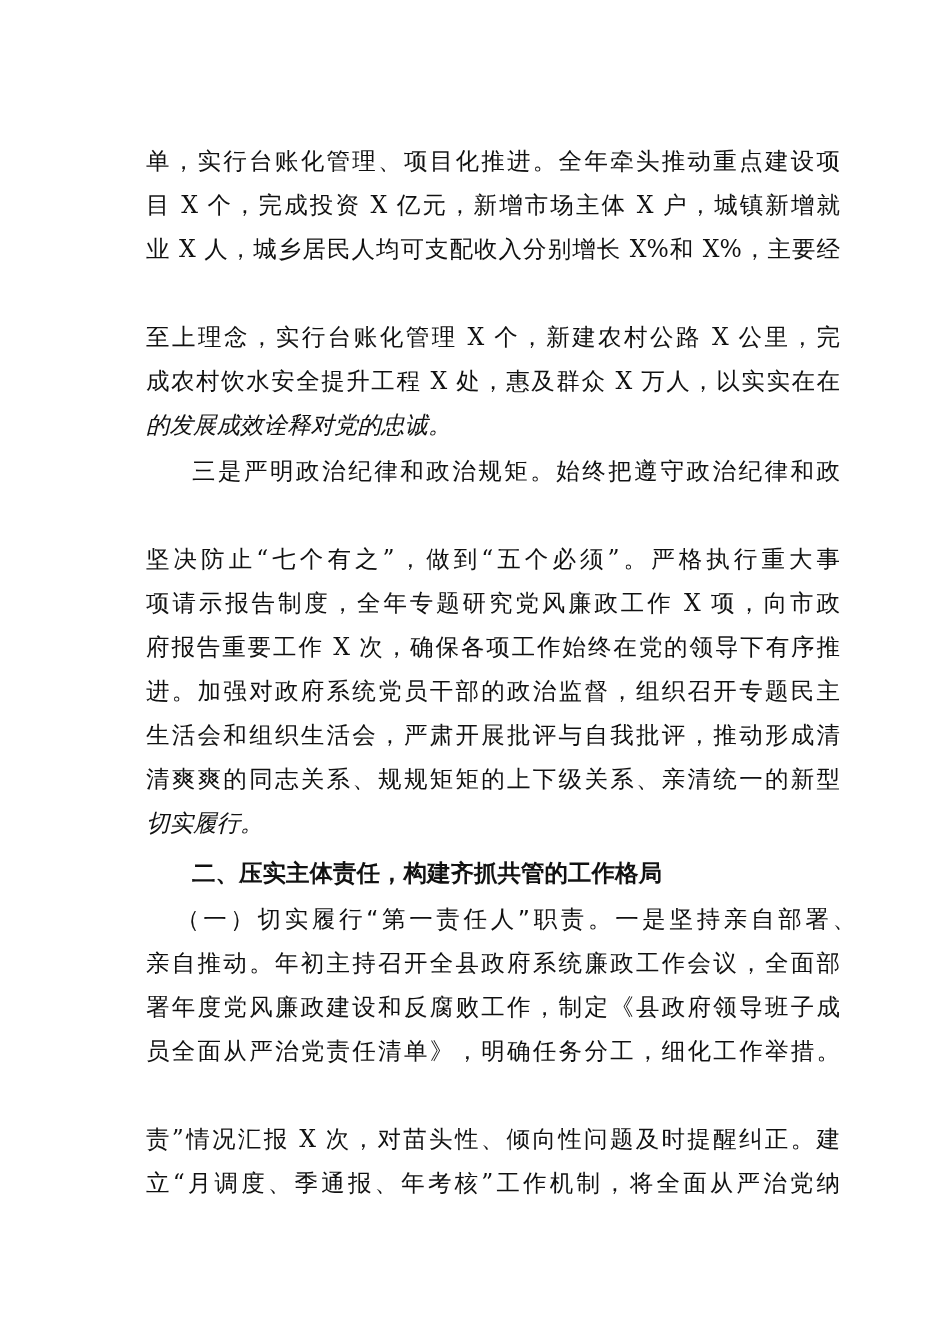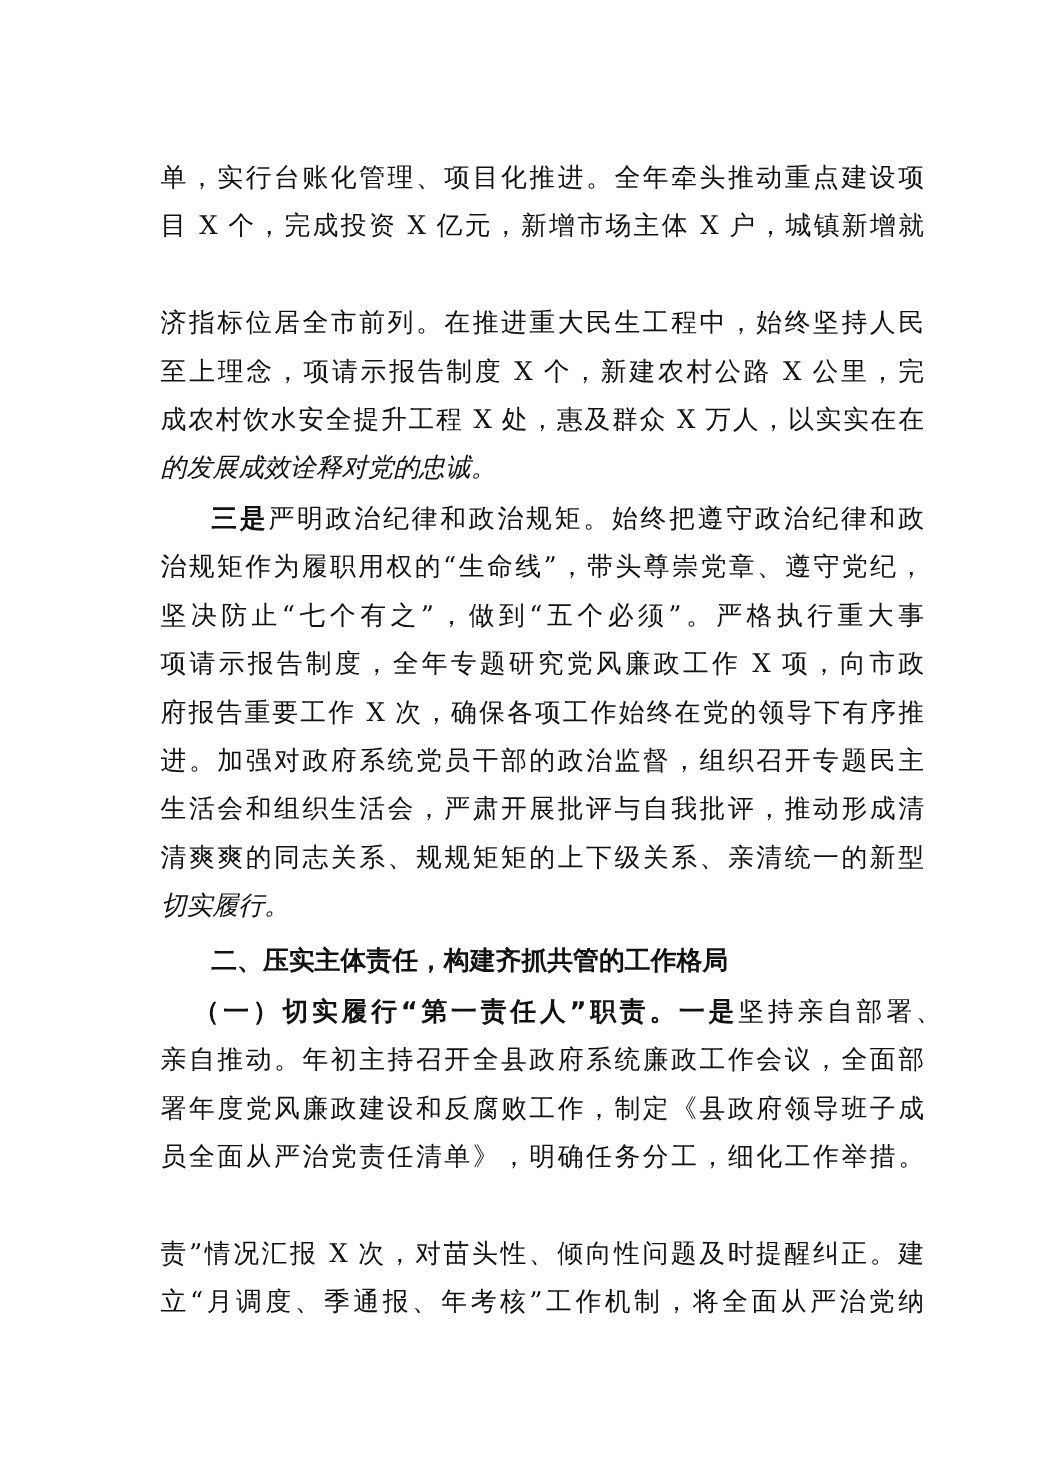--- a/index.html
+++ b/index.html
@@ -3,38 +3,37 @@
   <meta charset="utf-8">
   <style>
     html, body { margin: 0; padding: 0; background: #ffffff; }
     body { width: 950px; height: 1344px; position: relative; overflow: hidden;
            font-family: "DejaVu Serif", "Liberation Serif", serif; color: #111111; }
     .page { position: absolute; left: 16px; top: 0; width: 950px; height: 1344px; background: #ffffff; padding-left: 40px; }
     .line { position: absolute; left: 130px; width: 694px; font-size: 23.5px; line-height: 30px;
             white-space: nowrap; text-align-last: justify; text-align: justify; letter-spacing: 0px; }
     .line.last { text-align-last: left; font-style: italic; }
     .line.indent { left: 176px; width: 648px; }
-    .b { font-weight: bold; font-family: "DejaVu Sans", "Liberation Sans", sans-serif; margin-top: 48px; }
+    .b { font-weight: normal; font-family: "DejaVu Sans", "Liberation Sans", sans-serif; margin-top: 48px; }
     .heading { position: absolute; left: 176px; font-size: 23.5px; line-height: 30px; font-weight: bold;
                font-family: "DejaVu Sans", "Liberation Sans", sans-serif; white-space: nowrap; text-align: center; }
   </style>
 </head>
 <body>
 
 <div class="page">
 
   <div class="line" style="top:146px">单，实行台账化管理、项目化推进。全年牵头推动重点建设项</div>
   <div class="line" style="top:190px">目 X 个，完成投资 X 亿元，新增市场主体 X 户，城镇新增就</div>
-  <div class="line" style="top:278px">济指标位居全市前列。在推进重大民生工程中，始终坚持人民</div>
-  <div class="line" style="top:322px">至上理念，项请示报告制度 X 个，新建农村公路 X 公里，完</div>
+  <div class="line" style="top:234px">业 X 人，城乡居民人均可支配收入分别增长 X%和 X%，主要经</div>
+  <div class="line" style="top:322px">至上理念，实行台账化管理 X 个，新建农村公路 X 公里，完</div>
   <div class="line" style="top:366px">成农村饮水安全提升工程 X 处，惠及群众 X 万人，以实实在在</div>
   <div class="line last" style="top:410px">的发展成效诠释对党的忠诚。</div>
 
   <div class="line indent" style="top:456px"><span class="b">三是</span><span>严明政治纪律和政治规矩。始终把遵守政治纪律和政</span></div>
-  <div class="line" style="top:500px">治规矩作为履职用权的“生命线”，带头尊崇党章、遵守党纪，</div>
   <div class="line" style="top:544px">坚决防止“七个有之”，做到“五个必须”。严格执行重大事</div>
   <div class="line" style="top:588px">项请示报告制度，全年专题研究党风廉政工作 X 项，向市政</div>
   <div class="line" style="top:632px">府报告重要工作 X 次，确保各项工作始终在党的领导下有序推</div>
   <div class="line" style="top:676px">进。加强对政府系统党员干部的政治监督，组织召开专题民主</div>
   <div class="line" style="top:720px">生活会和组织生活会，严肃开展批评与自我批评，推动形成清</div>
   <div class="line" style="top:764px">清爽爽的同志关系、规规矩矩的上下级关系、亲清统一的新型</div>
   <div class="line last" style="top:808px">切实履行。</div>
 
   <div class="heading" style="top:858px">二、压实主体责任，构建齐抓共管的工作格局</div>
 

